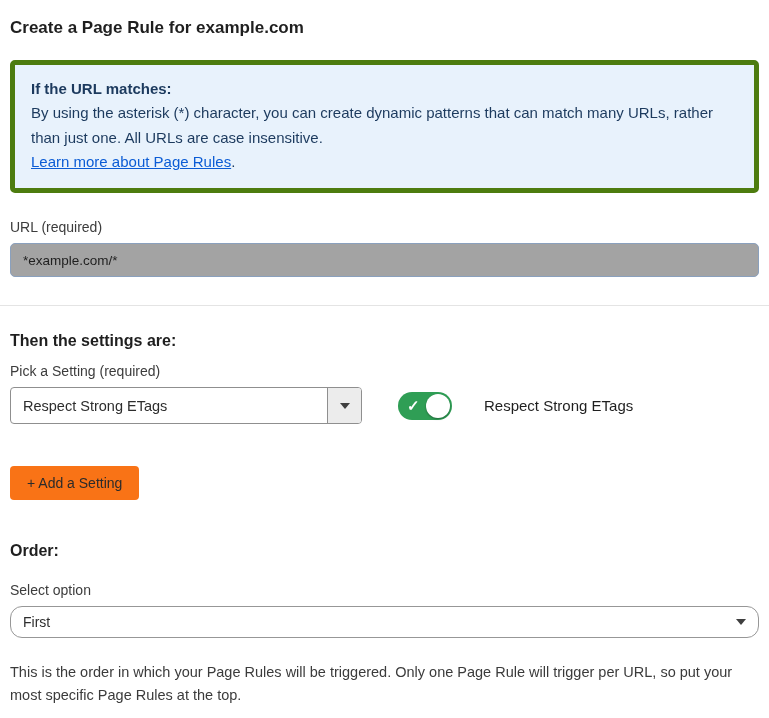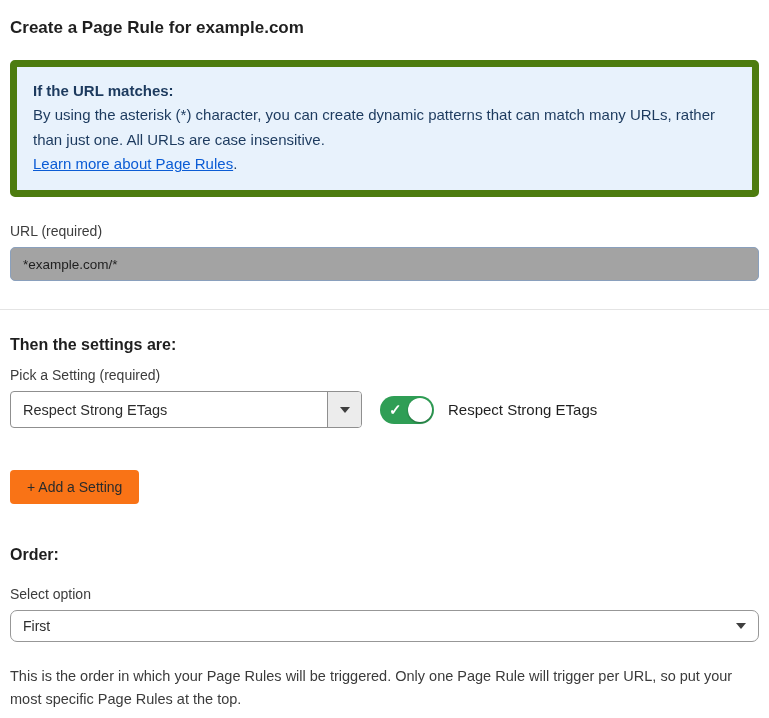--- a/index.html
+++ b/index.html
@@ -13,21 +13,21 @@
   .page { padding:10px 10px 0 10px; }
 
   h1.page-title {
     font-size:17px; font-weight:700; color:#1f1f1f;
     margin:8px 0 22px 0;
   }
 
   
   .info-box {
     background:#e8f2fc;
-    border:7px solid #4d7c0f;
+    border:5px solid #4d7c0f;
     border-radius:5px;
     padding:12px 16px 14px 16px;
     color:#1c3a5e;
     font-size:15px;
     line-height:1.62;
     margin-bottom:26px;
   }
   .info-heading { font-weight:700; }
   .info-link-line a {
     color:#0b5cd5; text-decoration:underline; cursor:pointer;
@@ -53,21 +53,21 @@
     margin:28px -10px 0 -10px;
   }
 
   h2.section-heading {
     font-size:16px; font-weight:700; color:#1f1f1f;
   }
   .settings-heading { margin-top:26px; }
   .pick-label { margin-top:13px; }
 
   .settings-row {
-    display:flex; align-items:center; gap:14px; margin-top:0;text-align:center;
+    display:flex; align-items:center; gap:32px; margin-top:0;text-align:center;
   }
 
   
   .select-box {
     display:flex; align-items:stretch;
     width:352px; height:37px;
     border:1px solid #8f8f8f; border-radius:4px;
     background:#fff; overflow:hidden; cursor:pointer;
   }
   .select-value {
@@ -115,21 +115,21 @@
     background:#f97316;
   }
   .add-setting-btn { margin-top:42px; }
 
   .order-heading { margin-top:42px; }
   .order-label { margin-top:22px; }
 
   .order-select {
     display:flex; align-items:center;
     width:100%; height:32px;
-    border:1px solid #979797; border-radius:7px;
+    border:1px solid #979797; border-radius:12px;
     background:#fff; padding:0 12px; cursor:pointer;
   }
   .order-select .select-value { padding:0; font-size:14px; }
   .order-select .caret-down {
     margin-left:auto;
     border-left-width:5px; border-right-width:5px; border-top-width:6px;
   }
 
   .help-text {
     margin-top:23px; font-size:14.5px; color:#3b3b3b; line-height:1.55;

